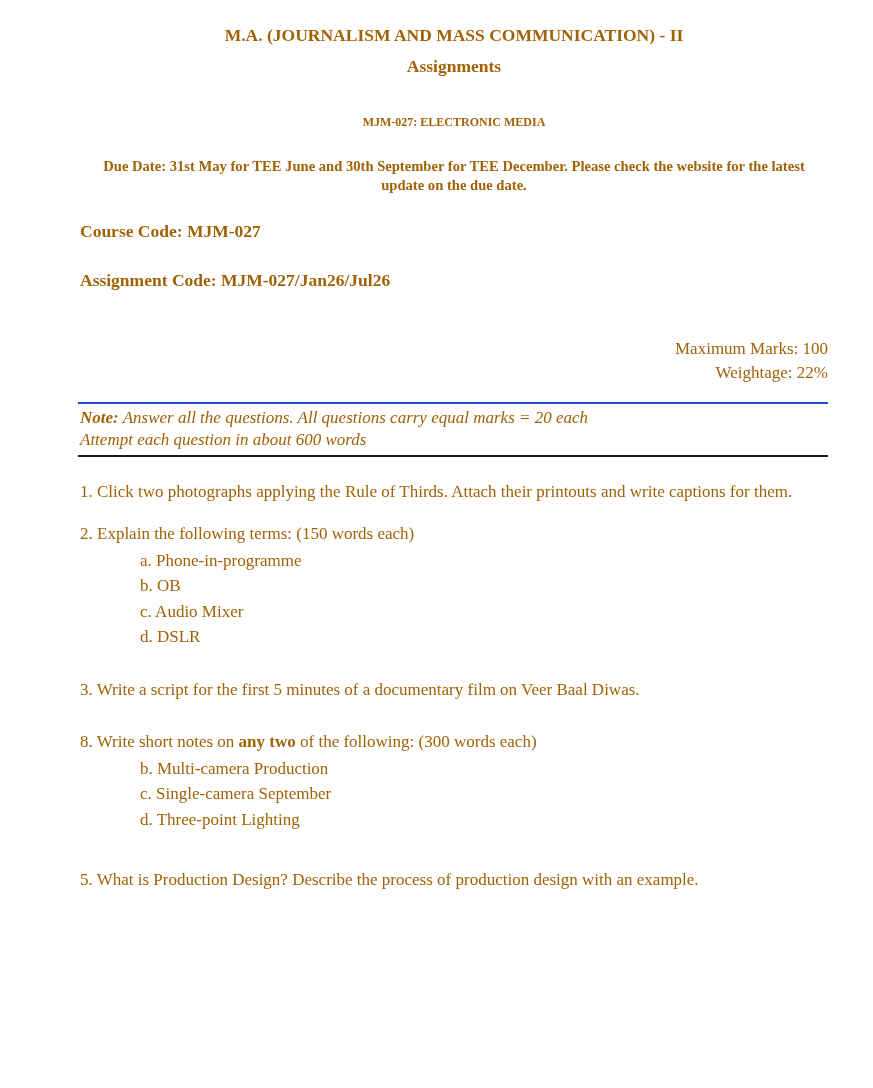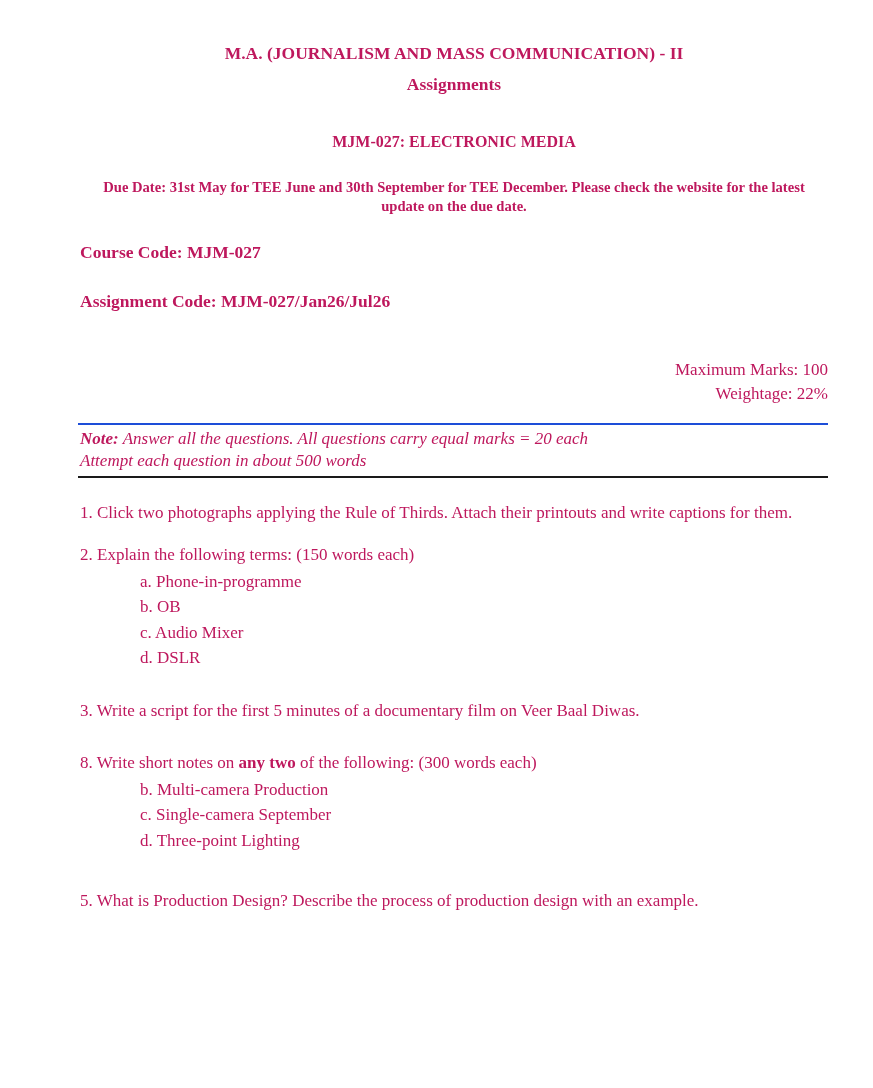--- a/index.html
+++ b/index.html
@@ -5,39 +5,39 @@
   html, body {
     margin: 0;
     padding: 0;
     background: #ffffff;
   }
   .page {
     position: relative;
     width: 873px;
     height: 1088px;
     box-sizing: border-box;
-    padding: 44px 45px 0 80px;
+    padding: 26px 45px 0 80px;
     background: #ffffff;
-    color: #be185d;
+    color: #a16207;
     font-family: "Liberation Serif", "DejaVu Serif", serif;
     overflow: hidden;
   }
   p { margin: 0; }
   .bold { font-weight: bold; }
 
   .doc-header { text-align: center; }
   .h-line {
     font-size: 17.5px;
     font-weight: bold;
     line-height: 1.05;
     margin-bottom: 13px;
   }
   .course-title {
     text-align: center;
-    font-size: 16px;
+    font-size: 12px;
     font-weight: bold;
     margin-top: 39px;
   }
   .due-date {
     text-align: center;
     font-size: 14.6px;
     font-weight: bold;
     line-height: 19px;
     margin-top: 27px;
   }
@@ -101,21 +101,21 @@
   <p class="code-line first">Course Code: MJM-027</p>
   <p class="code-line second">Assignment Code: MJM-027/Jan26/Jul26</p>
 
   <div class="marks-block">
     <p>Maximum Marks: 100</p>
     <p>Weightage: 22%</p>
   </div>
 
   <div class="note-box">
     <p><span class="bold">Note:</span><span> Answer all the questions. All questions carry equal marks = 20 each</span></p>
-    <p>Attempt each question in about 500 words</p>
+    <p>Attempt each question in about 600 words</p>
   </div>
 
   <div class="questions">
 
     <p class="q q1">1. Click two photographs applying the Rule of Thirds. Attach their printouts and write captions for them.</p>
 
     <p class="q q2">2. Explain the following terms: (150 words each)</p>
     <div class="sub-list">
       <p>a. Phone-in-programme</p>
       <p>b. OB</p>

